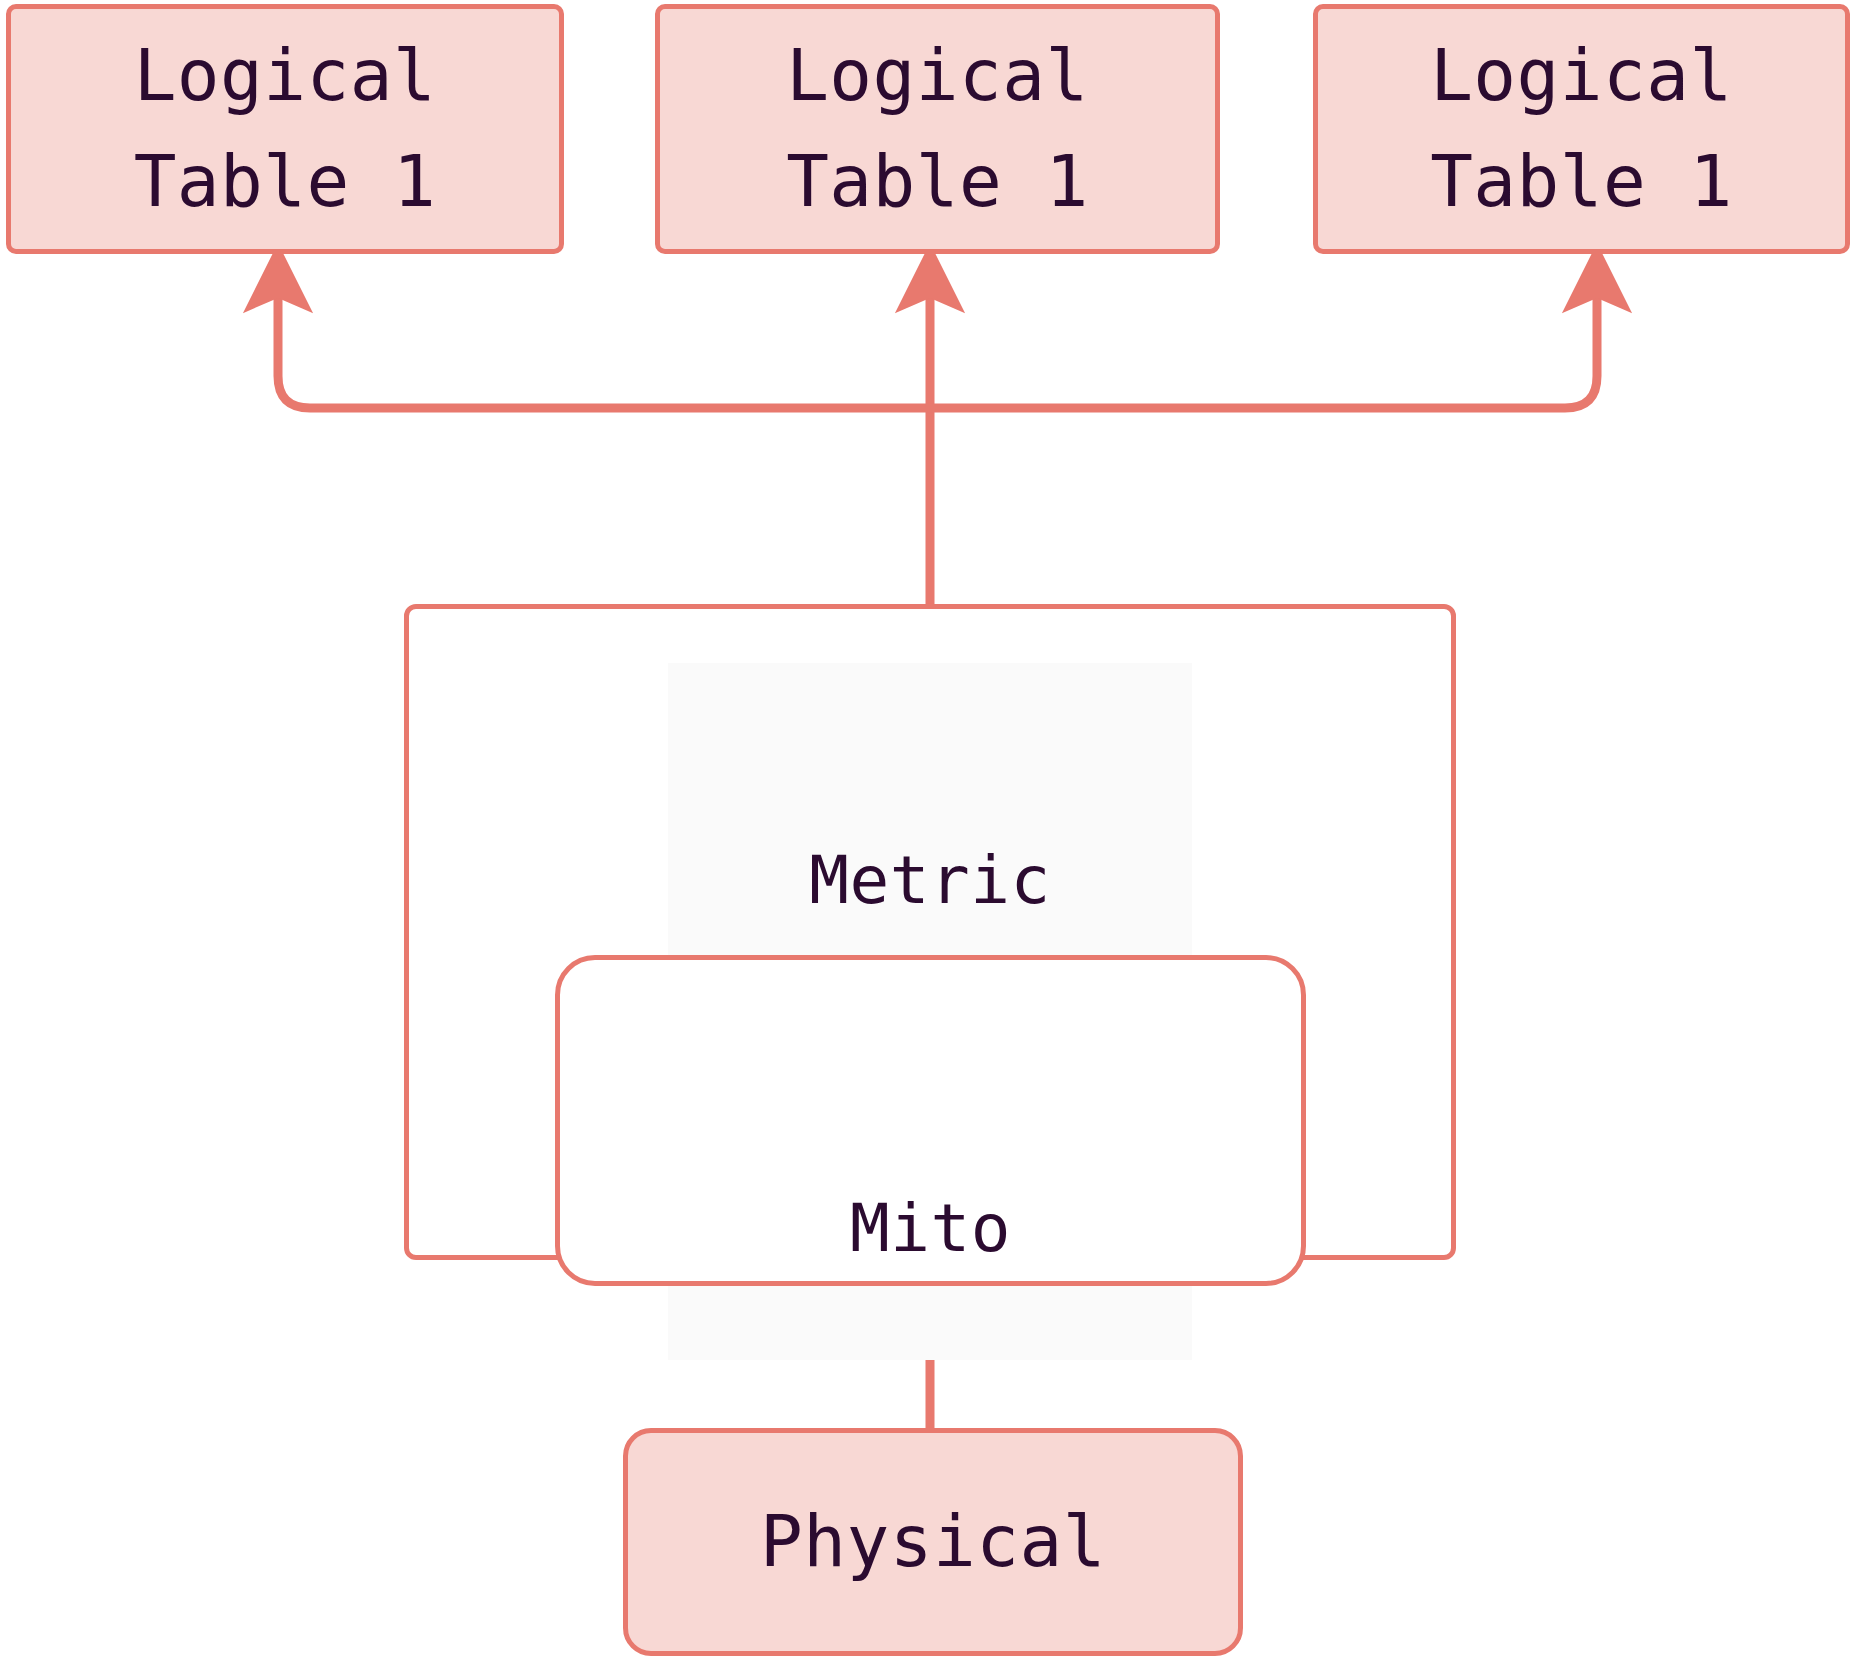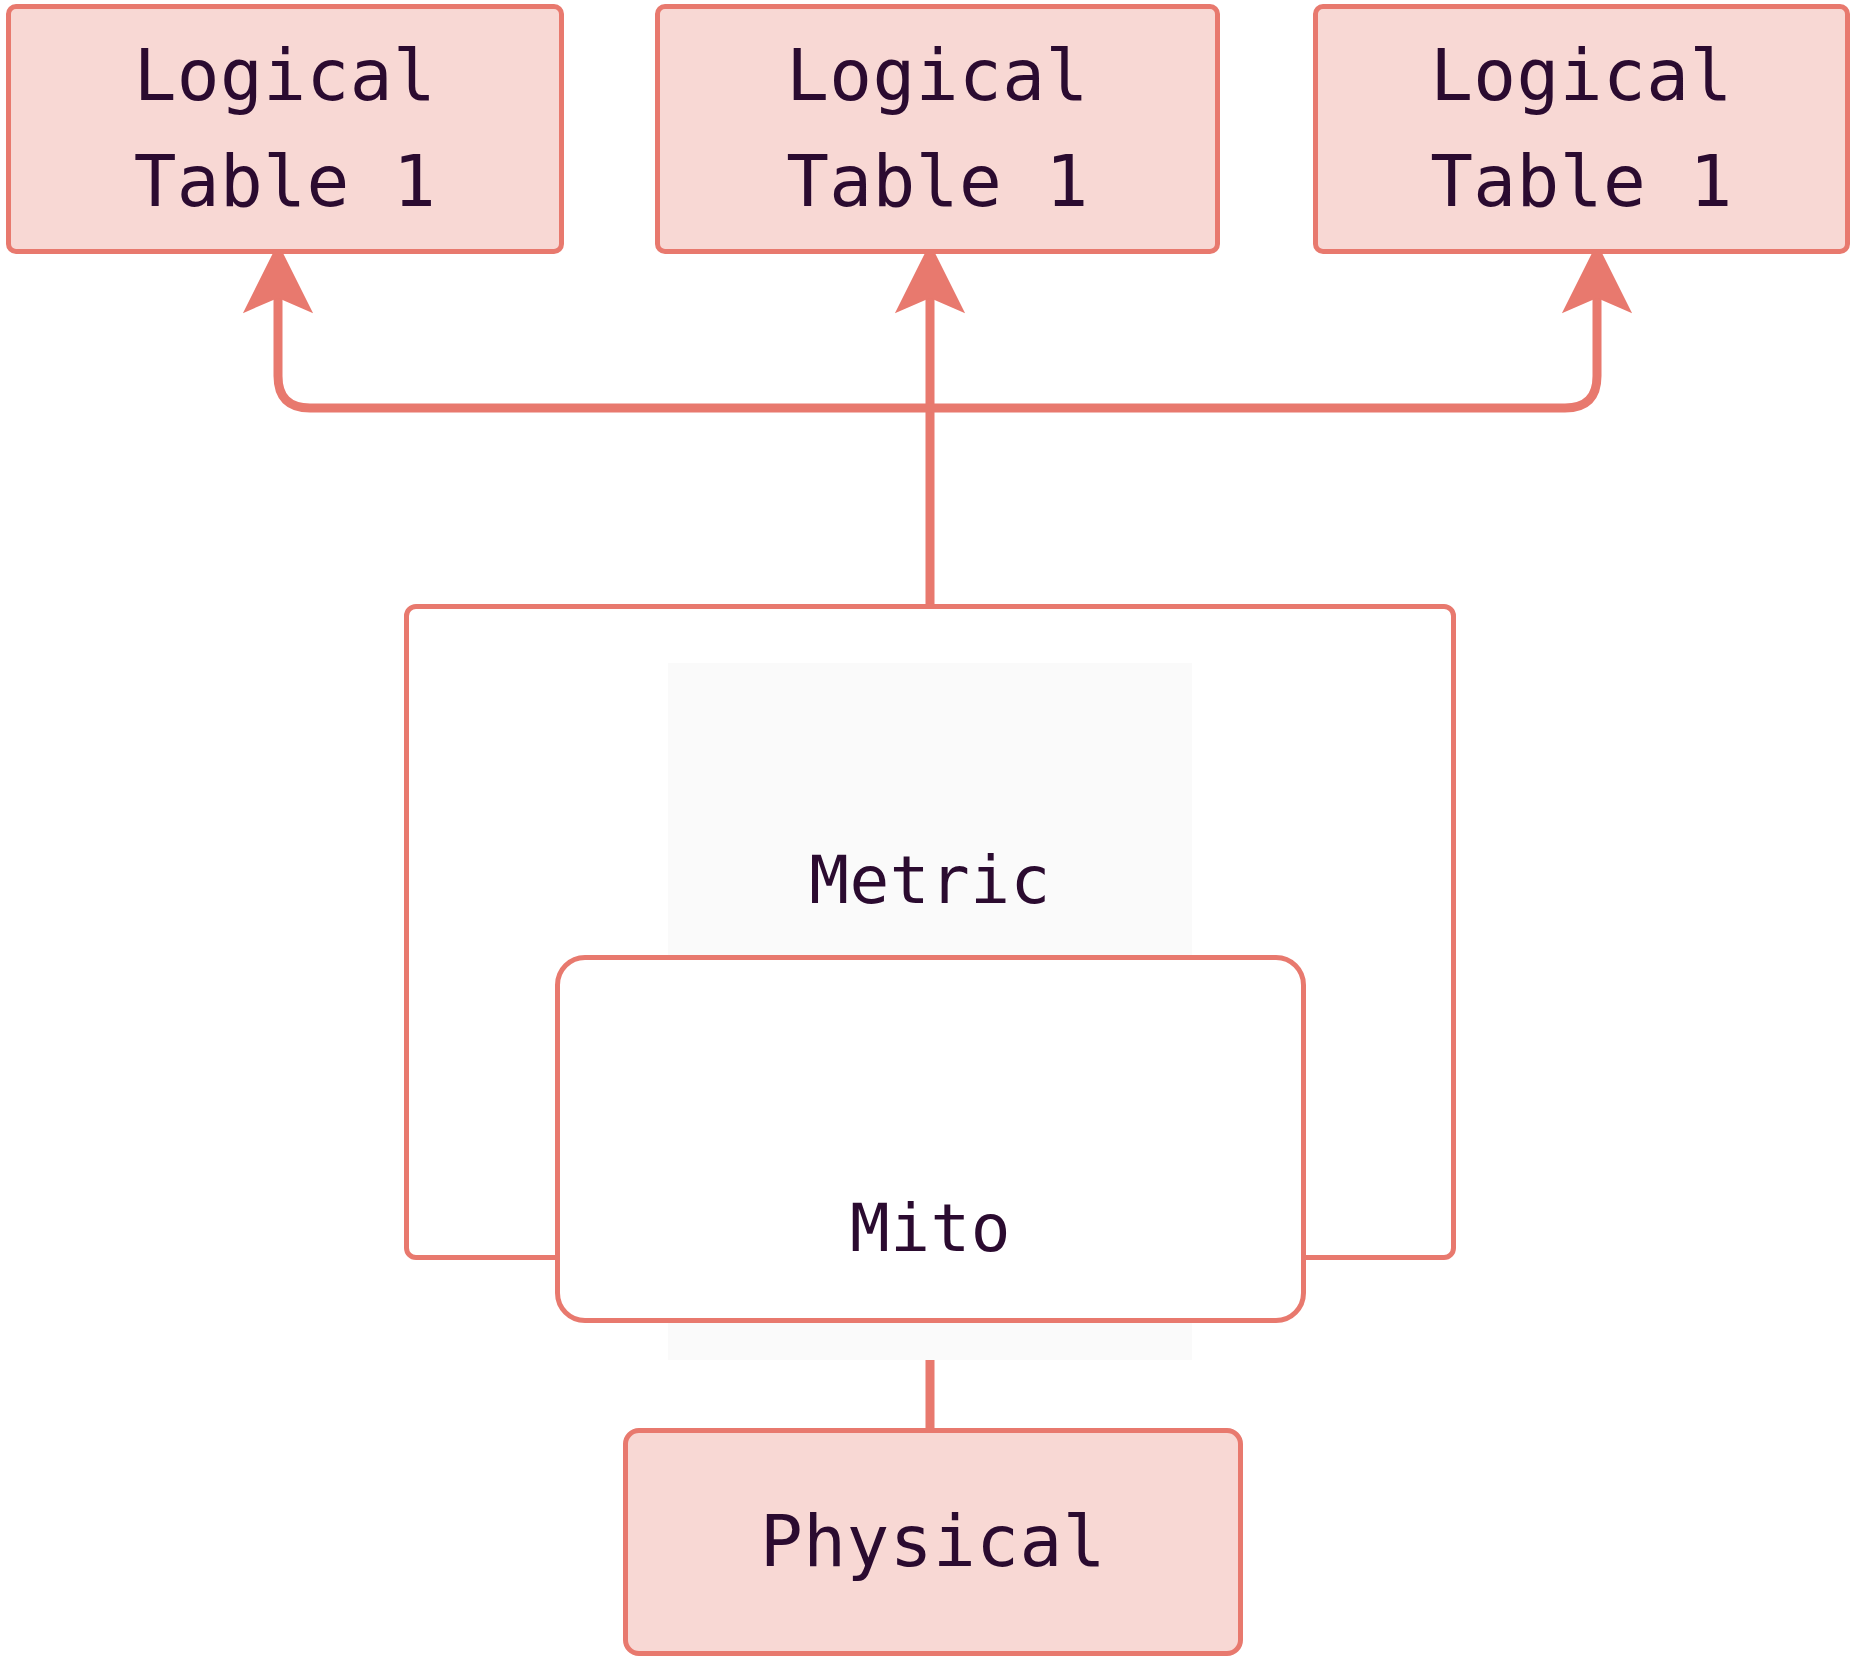--- a/index.html
+++ b/index.html
@@ -38,21 +38,21 @@
     white-space: pre;
     gap: 8px;
   }
   .leaf-box {
     background: #f8d8d4;
     border: 5px solid #e8796e;
     border-radius: 12px;
     font-size: 71px;
   }
   .logical-box { border-radius: 10px; }
-  .physical-box { border-radius: 16px; }
+  .physical-box { border-radius: 28px; }
   .container-box {
     background: transparent;
     border: 5px solid #e8796e;
     border-radius: 12px;
     align-items: center;
     justify-content: flex-start;
   }
   .inner-box {
     background: #ffffff;
     border: 5px solid #e8796e;
@@ -117,21 +117,21 @@
     <span class="nodelabel">Table 1</span>
   </div>
 
   <div class="node container-box" style="left:404px; top:604px; width:1052px; height:656px;">
     <div class="container-title">
       <span class="nodelabel">Metric</span>
       <span class="nodelabel">Region Engine</span>
     </div>
   </div>
 
-  <div class="node inner-box" style="left:555px; top:955px; width:751px; height:368px;border-radius:30px;">
+  <div class="node inner-box" style="left:555px; top:955px; width:751px; height:331px;">
     <div class="inner-title">
       <span class="nodelabel">Mito</span>
       <span class="nodelabel">Region Engine</span>
     </div>
   </div>
 
   <div class="node leaf-box physical-box" style="left:623px; top:1428px; width:620px; height:228px;">
     <span class="nodelabel">Physical</span>
   </div>
 

